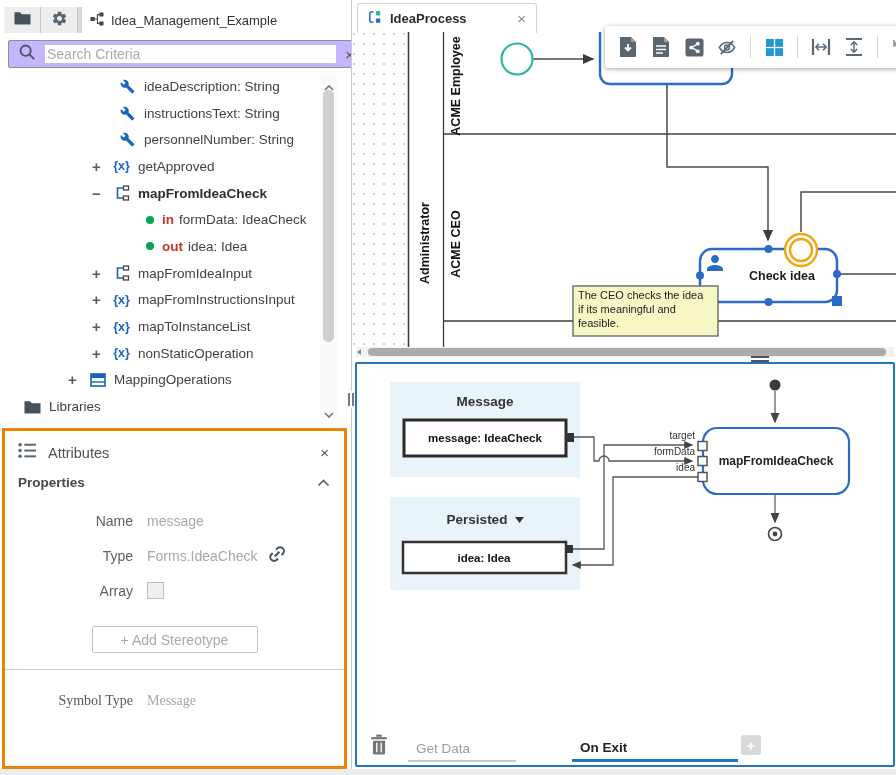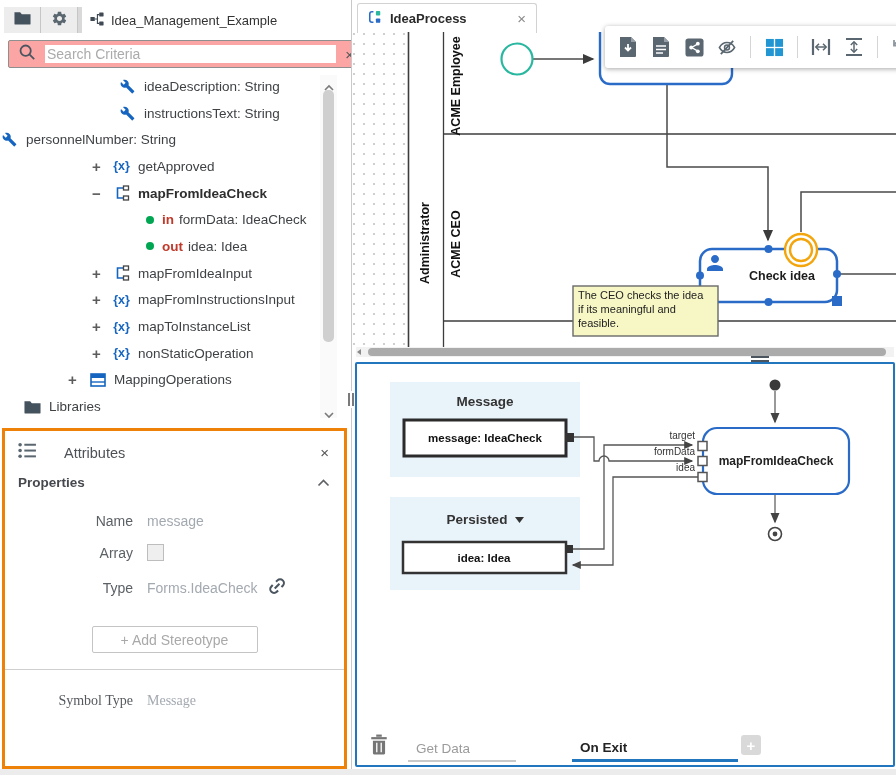--- a/index.html
+++ b/index.html
@@ -10,21 +10,21 @@
 
   
   #left-strip{left:4px;top:7px;width:344px;height:26px;background:#d9d9d9;}
   .hbtn{position:absolute;top:0;width:36px;height:26px;background:#ededed;border-right:1px solid #c6c6c6;
         display:flex;align-items:center;justify-content:center;cursor:pointer;}
   #project-tab{position:absolute;left:78px;top:0;height:26px;width:252px;background:#fff;
         display:flex;align-items:center;gap:7px;padding:0 8px;font-size:13px;color:#333;}
 
   
   #search-box{left:8px;top:40px;width:336px;height:26px;border:1px solid #8f8f8f;border-radius:2px;
-        display:flex;align-items:center;padding:0 9px;gap:9px;background:#fca5a5;}
+        display:flex;align-items:center;padding:0 9px;gap:9px;background:#c4b5fd;}
   #search-box input{border:none;outline:none;flex:1;font-size:14px;font-family:"Liberation Sans",sans-serif;color:#444;}
   #search-box input::placeholder{color:#ababab;}
   .clear-x{color:#555;font-size:15px;cursor:pointer;}
 
   
   #tree{left:0;top:73px;width:320px;height:346px;overflow:hidden;}
   .trow{height:26.7px;display:flex;align-items:center;font-size:13.5px;color:#3f4245;white-space:nowrap;cursor:pointer;}
   .trow .exp{width:20px;color:#5c5c5c;font-size:15px;font-weight:bold;flex:none;}
   .ti{width:19px;height:17px;margin-right:7px;display:flex;align-items:center;justify-content:center;flex:none;}
   .x-glyph{color:#1565c0;font-weight:bold;font-size:12.5px;}
@@ -37,21 +37,21 @@
   #tree-thumb{position:absolute;left:3px;top:15px;width:11px;height:252px;background:#cfcfcf;border-radius:5px;}
   .sc-arrow{position:absolute;left:3px;width:12px;height:10px;}
 
   
   #vsplit{left:351px;top:0;width:1px;height:775px;background:#c9c9c9;}
   #vhandle{left:346px;top:391px;width:9px;height:17px;background:#fff;display:flex;gap:2px;align-items:center;justify-content:center;cursor:col-resize;}
   #vhandle i{display:block;width:2px;height:13px;background:#7a7a7a;}
 
   
   #attr{left:2px;top:428px;width:345px;height:341px;background:#fff;border:3px solid #ee8208;box-sizing:border-box;}
-  #attr-header{display:flex;align-items:center;gap:27px;padding:11px 12px 6px 13px;}
+  #attr-header{display:flex;align-items:center;gap:11px;padding:11px 12px 6px 13px;}
   #attr-title{font-size:14.5px;color:#4d5156;}
   #attr-close{margin-left:auto;color:#555;font-size:15px;cursor:pointer;padding-right:3px;}
   #props-row{display:flex;align-items:center;padding:6px 14px 0 13px;font-size:13.5px;font-weight:bold;color:#45484c;}
   #props-collapse{margin-left:auto;cursor:pointer;}
   .frow{display:flex;align-items:center;margin-top:15px;}
   .flabel{width:128px;text-align:right;color:#5c6166;font-size:14px;flex:none;}
   .fvalue{margin-left:14px;color:#a3a9b0;font-size:14px;}
   #array-box{margin-left:14px;width:15px;height:15px;background:#efefef;border:1px solid #bdbdbd;cursor:pointer;}
   #add-stereo{display:block;margin:27px auto 8px;width:166px;height:27px;background:#fff;border:1px solid #c4c4c4;
         border-radius:2px;color:#a9a9a9;font-size:14px;font-family:"Liberation Sans",sans-serif;cursor:pointer;}
@@ -147,21 +147,21 @@
 
   <div class="trow" style="padding-left:118px;">
     <span class="ti">
         <svg width="15" height="15" viewBox="0 0 24 24">
           <path fill="#1565c0" d="M22.7 19l-9.1-9.1c.9-2.3.4-5-1.5-6.9-2-2-5-2.4-7.4-1.3L9 6 6 9 1.6 4.7C.4 7.1.9 10.1 2.9 12.1c1.9 1.9 4.6 2.4 6.9 1.5l9.1 9.1c.4.4 1 .4 1.4 0l2.3-2.3c.5-.4.5-1.1.1-1.4z"></path>
         </svg>
       </span>
     <span>instructionsText: String</span>
   </div>
 
-  <div class="trow" style="">
+  <div class="trow" style="padding-left:118px;">
     <span class="ti">
         <svg width="15" height="15" viewBox="0 0 24 24">
           <path fill="#1565c0" d="M22.7 19l-9.1-9.1c.9-2.3.4-5-1.5-6.9-2-2-5-2.4-7.4-1.3L9 6 6 9 1.6 4.7C.4 7.1.9 10.1 2.9 12.1c1.9 1.9 4.6 2.4 6.9 1.5l9.1 9.1c.4.4 1 .4 1.4 0l2.3-2.3c.5-.4.5-1.1.1-1.4z"></path>
         </svg>
       </span>
     <span>personnelNumber: String</span>
   </div>
 
   <div class="trow" style="padding-left:92px;">
     <span class="exp">+</span>
@@ -289,32 +289,32 @@
         </svg>
     </span>
   </div>
 
   <div class="frow" style="margin-top:23px;">
     <span class="flabel">Name</span>
     <span class="fvalue">message</span>
   </div>
 
   <div class="frow">
-    <span class="flabel">Array</span>
-    <span id="array-box"></span>
-  </div>
-
-  <div class="frow">
     <span class="flabel">Type</span>
     <span class="fvalue">Forms.IdeaCheck</span>
     <span style="margin-left:12px;transform:rotate(-45deg);">
       <svg width="19" height="19" viewBox="0 0 20 20" fill="none" stroke="#4a5560" stroke-width="2.2">
           <path d="M7.5 6H5.5a4 4 0 0 0 0 8h2 M12.5 6h2a4 4 0 0 1 0 8h-2 M6.5 10h7"></path>
         </svg>
     </span>
+  </div>
+
+  <div class="frow">
+    <span class="flabel">Array</span>
+    <span id="array-box"></span>
   </div>
 
   <button id="add-stereo">+ Add Stereotype</button>
 
   <div id="attr-div"></div>
 
   <div class="frow" style="margin-top:23px;font-family:Liberation Serif, serif;">
     <span class="flabel" style="color:#55595e;">Symbol Type</span>
     <span class="fvalue">Message</span>
   </div>

